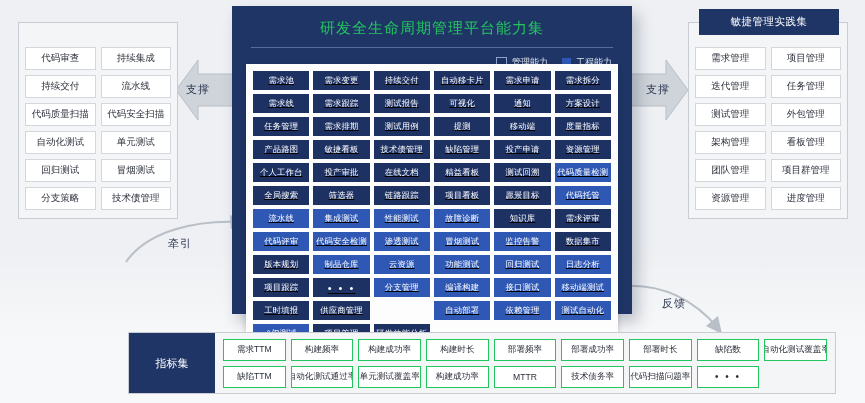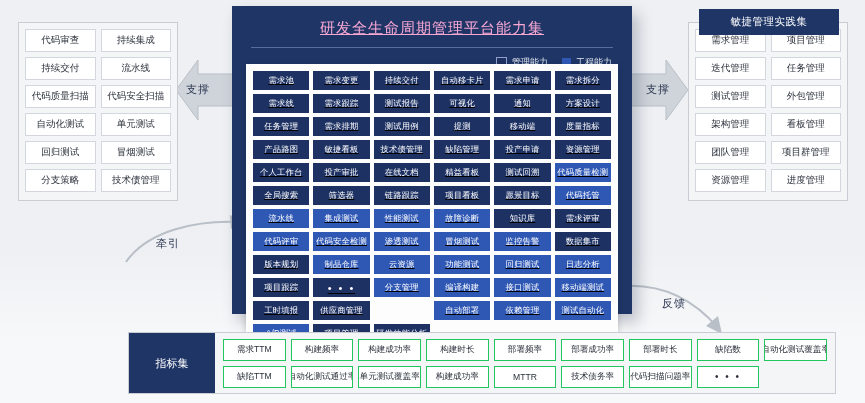--- a/index.html
+++ b/index.html
@@ -26,20 +26,21 @@
     top:-14px;left:10px;
     width:140px;height:26px;
     background:#1f3566;
     color:#fff;
     font-size:10.5px;
     display:flex;align-items:center;justify-content:center;
     letter-spacing:.5px;
   }
   .side-grid{
     display:grid;grid-template-columns:1fr 1fr;gap:5px;
+    margin-top:18px;
   }
   .side-cell{
     background:#fff;
     border:1px solid #d3d6dc;
     font-size:9.5px;
     color:#2a2f3a;
     height:21px;
     display:flex;align-items:center;justify-content:center;
     text-align:center;
     white-space:nowrap;
@@ -51,26 +52,25 @@
 
   
   .board{
     position:absolute;
     left:232px;top:6px;
     width:400px;height:308px;
     background:#1f3566;
     box-shadow:6px 8px 14px rgba(20,30,60,.25);
   }
   .board-title{
-    color:#f9a8d4;
+    color:#22c55e;
     font-size:15px;
     text-align:center;
     padding:13px 0 9px 0;
     letter-spacing:1px;
-    text-decoration:underline;
   }
   .board-title-rule{
     width:362px;height:1px;background:#5a6c99;margin:0 auto 8px auto;
   }
   .legend{
     display:flex;justify-content:flex-end;gap:14px;
     padding:0 20px 6px 0;
   }
   .legend-item{display:flex;align-items:center;gap:5px;color:#dfe4ef;font-size:9px;}
   .legend-swatch{width:9px;height:9px;display:inline-block;}
@@ -161,21 +161,21 @@
 
   <svg class="arrow" style="left:630px;top:60px;" width="58" height="60" viewBox="0 0 58 60">
     <polygon points="0,14 36,14 36,0 58,30 36,60 36,46 0,46" fill="#cfd4da" stroke="#b9bfc7" stroke-width="1"></polygon>
   </svg>
   <div class="arrow-label" style="left:646px;top:82px;">支撑</div>
 
   <svg class="arrow" style="left:118px;top:210px;" width="130" height="60" viewBox="0 0 130 60">
     <path d="M8,52 C30,20 80,10 122,12" fill="none" stroke="#b9bfc7" stroke-width="2"></path>
     <polygon points="128,12 112,5 113,19" fill="#b9bfc7"></polygon>
   </svg>
-  <div class="arrow-label" style="left:156px;top:236px;font-family:Liberation Serif, serif;">牵引</div>
+  <div class="arrow-label" style="left:168px;top:236px;font-family:Liberation Serif, serif;">牵引</div>
 
   <svg class="arrow" style="left:622px;top:282px;" width="110" height="60" viewBox="0 0 110 60">
     <path d="M2,4 C40,2 72,18 96,46" fill="none" stroke="#b9bfc7" stroke-width="2"></path>
     <polygon points="100,52 96,34 84,44" fill="#b9bfc7"></polygon>
   </svg>
   <div class="arrow-label" style="left:662px;top:296px;">反馈</div>
 
   <div class="side-panel" id="left-panel">
     <div class="side-grid">
       <div class="side-cell">代码审查</div>

